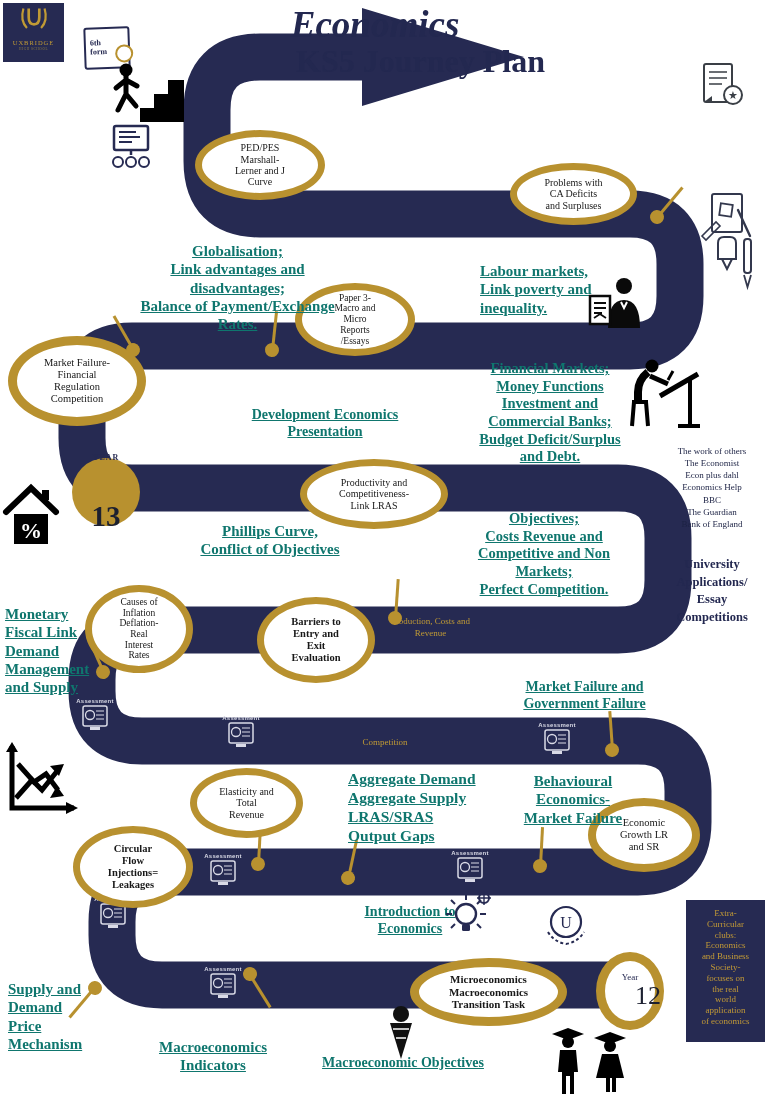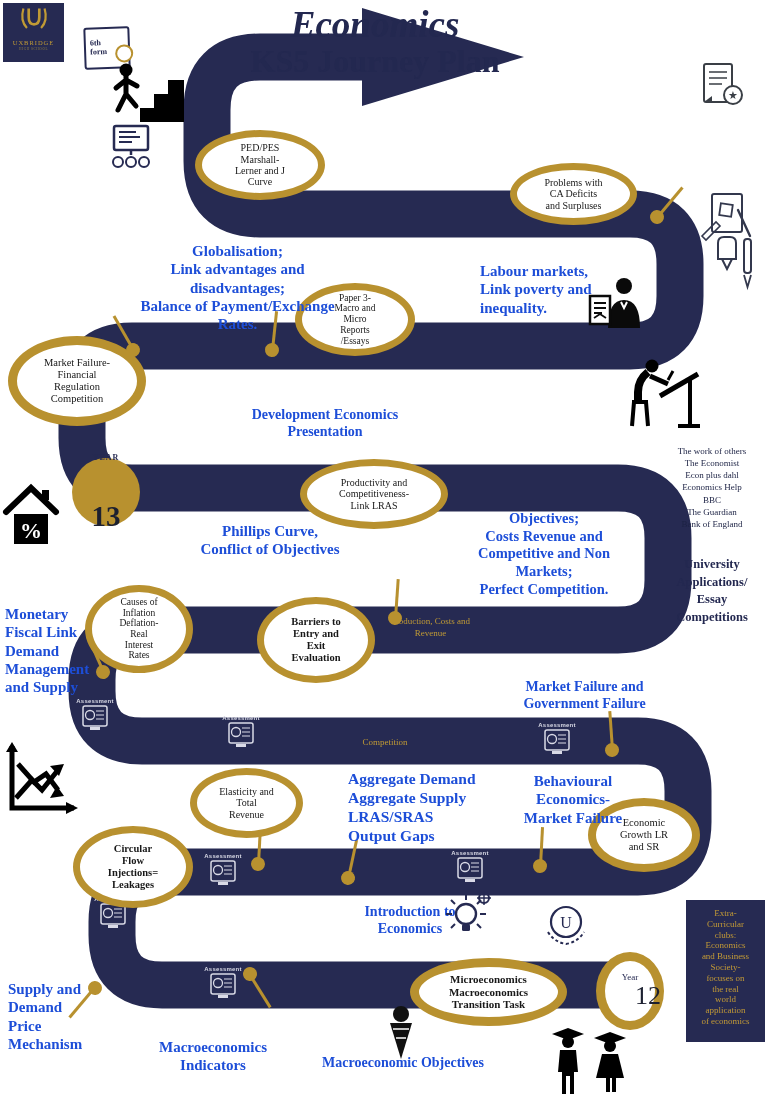--- a/index.html
+++ b/index.html
@@ -1,19 +1,19 @@
 <!DOCTYPE html>
 <html><head>
 <meta charset="utf-8">
 <style>
   html,body{margin:0;padding:0;background:#fff;}
   .stage{position:relative;width:765px;height:1105px;background:#fff;overflow:hidden;
          font-family:"Liberation Serif","DejaVu Serif",serif;}
   .abs{position:absolute;}
-  .topic{font-weight:bold;color:#1d4ed8;white-space:pre-line;line-height:1.22;font-size:15px;}
+  .topic{font-weight:bold;color:#0f766e;white-space:pre-line;line-height:1.22;font-size:15px;text-decoration:underline;}
   .center{text-align:center;}
   .ellipse{box-sizing:border-box;border:7px solid #b8912f;border-radius:50%;background:#fff;
            display:flex;align-items:center;justify-content:center;text-align:center;
            white-space:pre-line;font-size:10px;line-height:1.13;color:#181818;}
   .goldtext{color:#c09a35;white-space:pre-line;text-align:center;font-size:9px;line-height:1.3;}
   .assess{width:46px;text-align:center;color:#d9dae6;}
   .assess .alabel{display:block;font-family:"Liberation Sans",sans-serif;font-weight:bold;
                   font-size:6px;letter-spacing:.2px;line-height:1;}
   .assess svg{display:block;margin:1px auto 0;}
   .pin{width:14px;height:48px;transform-origin:7px 39px;}
@@ -26,21 +26,21 @@
   .ylabel{font-size:8px;font-weight:bold;color:#262a52;letter-spacing:1px;line-height:1;}
   .ynum{font-size:29px;font-weight:bold;color:#1c2030;line-height:1;margin-top:40px;}
   .ynum2{font-size:26px;color:#1c2030;line-height:1.05;margin-left:36px;}
   .sources{font-size:9px;color:#1c2244;line-height:1.35;text-align:center;}
   .sources span{display:block;}
   .university{font-size:12.5px;font-weight:bold;color:#232850;white-space:pre-line;line-height:1.4;text-align:center;}
   .extrabox{box-sizing:border-box;background:#262a52;color:#c39a36;font-size:9px;line-height:1.2;
             text-align:center;white-space:pre-line;padding:8px 3px;}
   .hdr{line-height:1.05;color:#232850;text-align:center;}
   .hdr .h1{font-size:37px;font-weight:bold;font-style:italic;display:block;}
-  .hdr .h2{font-size:32px;font-weight:bold;display:block;}
+  .hdr .h2{font-size:32px;font-weight:bold;display:block;text-align:right;}
   .logo-box{box-sizing:border-box;width:61px;height:59px;background:#262a52;text-align:center;padding-top:2px;}
   .logo-box .lname{display:block;color:#c09a35;font-size:6.5px;letter-spacing:1px;line-height:1.2;}
   .logo-box .lsub{display:block;color:#8a7a40;font-size:3.5px;letter-spacing:.5px;line-height:1.2;}
   .badge6{box-sizing:border-box;width:46px;height:42px;background:#fff;border:2px solid #262a52;border-radius:3px;
           transform:rotate(-2deg);display:flex;align-items:center;justify-content:flex-start;padding-left:4px;
           font-size:8px;font-weight:bold;color:#262a52;white-space:pre-line;line-height:1.1;}
   .rosette{position:absolute;right:-5px;bottom:4px;width:14px;height:14px;border-radius:50%;
            border:2px solid #b8912f;background:#fff;}
 </style>
 </head>
@@ -219,20 +219,26 @@
   </div>
 
   <div class="abs topic center" style="left:95px;top:242px;width:285px;">Globalisation;
 Link advantages and
 disadvantages;
 Balance of Payment/Exchange
 Rates.</div>
   <div class="abs topic" style="left:480px;top:262px;width:165px;">Labour markets,
 Link poverty and
 inequality.</div>
+  <div class="abs topic center" style="left:452px;top:360px;width:196px;font-size:14.5px;">Financial Markets;
+Money Functions
+Investment and
+Commercial Banks;
+Budget Deficit/Surplus
+and Debt.</div>
   <div class="abs topic center" style="left:230px;top:406px;width:190px;font-size:14px;">Development Economics
 Presentation</div>
   <div class="abs topic center" style="left:155px;top:522px;width:230px;">Phillips Curve,
 Conflict of Objectives</div>
   <div class="abs topic center" style="left:448px;top:510px;width:192px;font-size:14.5px;">Objectives;
 Costs Revenue and
 Competitive and Non
 Markets;
 Perfect Competition.</div>
   <div class="abs topic" style="left:5px;top:605px;width:115px;">Monetary

